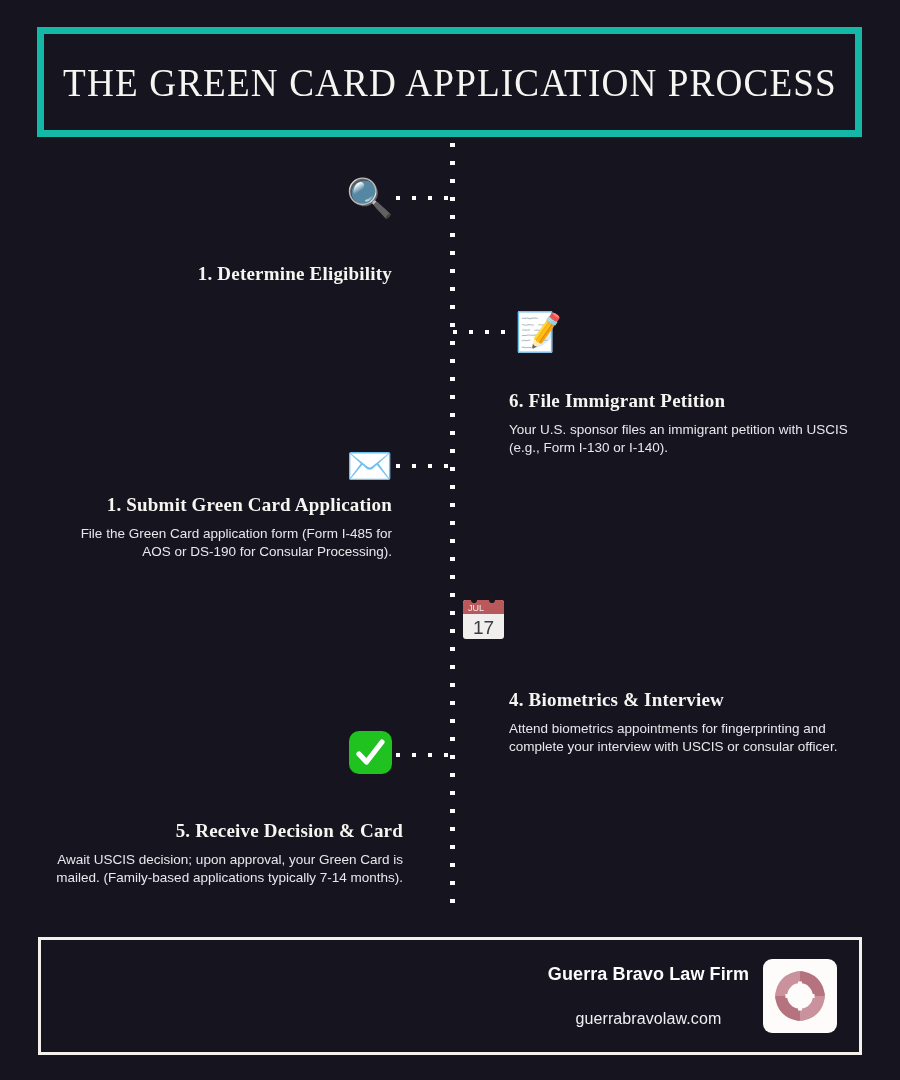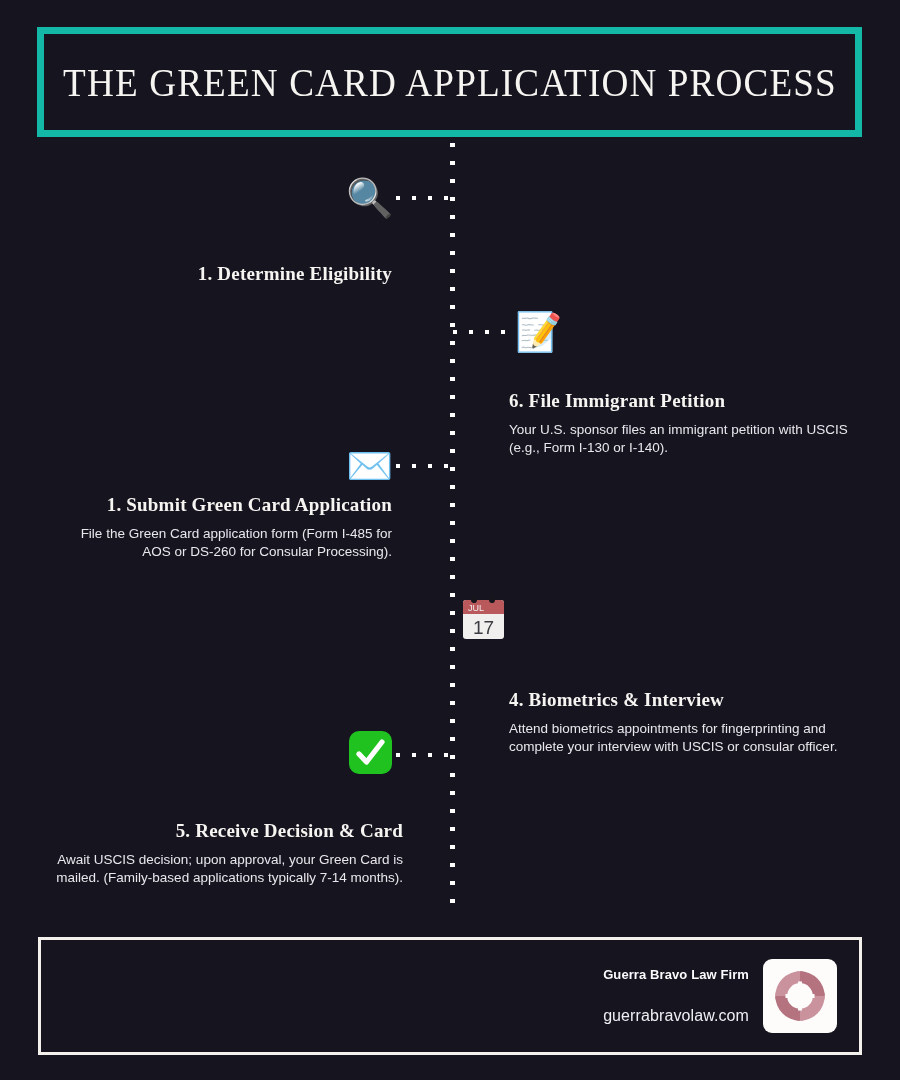--- a/index.html
+++ b/index.html
@@ -133,32 +133,33 @@
     right: 22px;
     top: 0;
     height: 100%;
     display: flex;
     align-items: center;
     gap: 14px;
   }
   #footer-text { text-align: right; }
   #firm-name {
     font-family: "Liberation Sans", sans-serif;
-    font-size: 13px;
+    font-size: 18px;
     font-weight: 700;
     color: #fbfafc;
     letter-spacing: 0.1px;
     margin-bottom: 25px;
   }
   #firm-url {
     font-family: "Liberation Sans", sans-serif;
     font-size: 16px;
     font-weight: 400;
     color: #f0eef3;
     letter-spacing: 0.1px;
+    text-align: center;
   }
   #logo-tile {
     width: 74px;
     height: 74px;
     border-radius: 9px;
     background: #fdfcfa;
     display: flex;
     align-items: center;
     justify-content: center;
     flex: 0 0 auto;
@@ -185,21 +186,21 @@
   <p class="step-heading">6. File Immigrant Petition</p>
   <p class="step-body">Your U.S. sponsor files an immigrant petition with USCIS (e.g., Form I-130 or I-140).</p>
 </div>
 <div class="node right" id="node-2">
   <span class="branch"></span>
   <span class="node-icon">📝</span>
 </div>
 
 <div class="step align-right" id="step-3">
   <p class="step-heading">1. Submit Green Card Application</p>
-  <p class="step-body">File the Green Card application form (Form I-485 for AOS or DS-260 for Consular Processing).</p>
+  <p class="step-body">File the Green Card application form (Form I-485 for AOS or DS-190 for Consular Processing).</p>
 </div>
 <div class="node left" id="node-3">
   <span class="node-icon">✉️</span>
   <span class="branch"></span>
 </div>
 
 <div class="step align-left" id="step-4">
   <p class="step-heading">4. Biometrics &amp; Interview</p>
   <p class="step-body">Attend biometrics appointments for fingerprinting and complete your interview with USCIS or consular officer.</p>
 </div>

